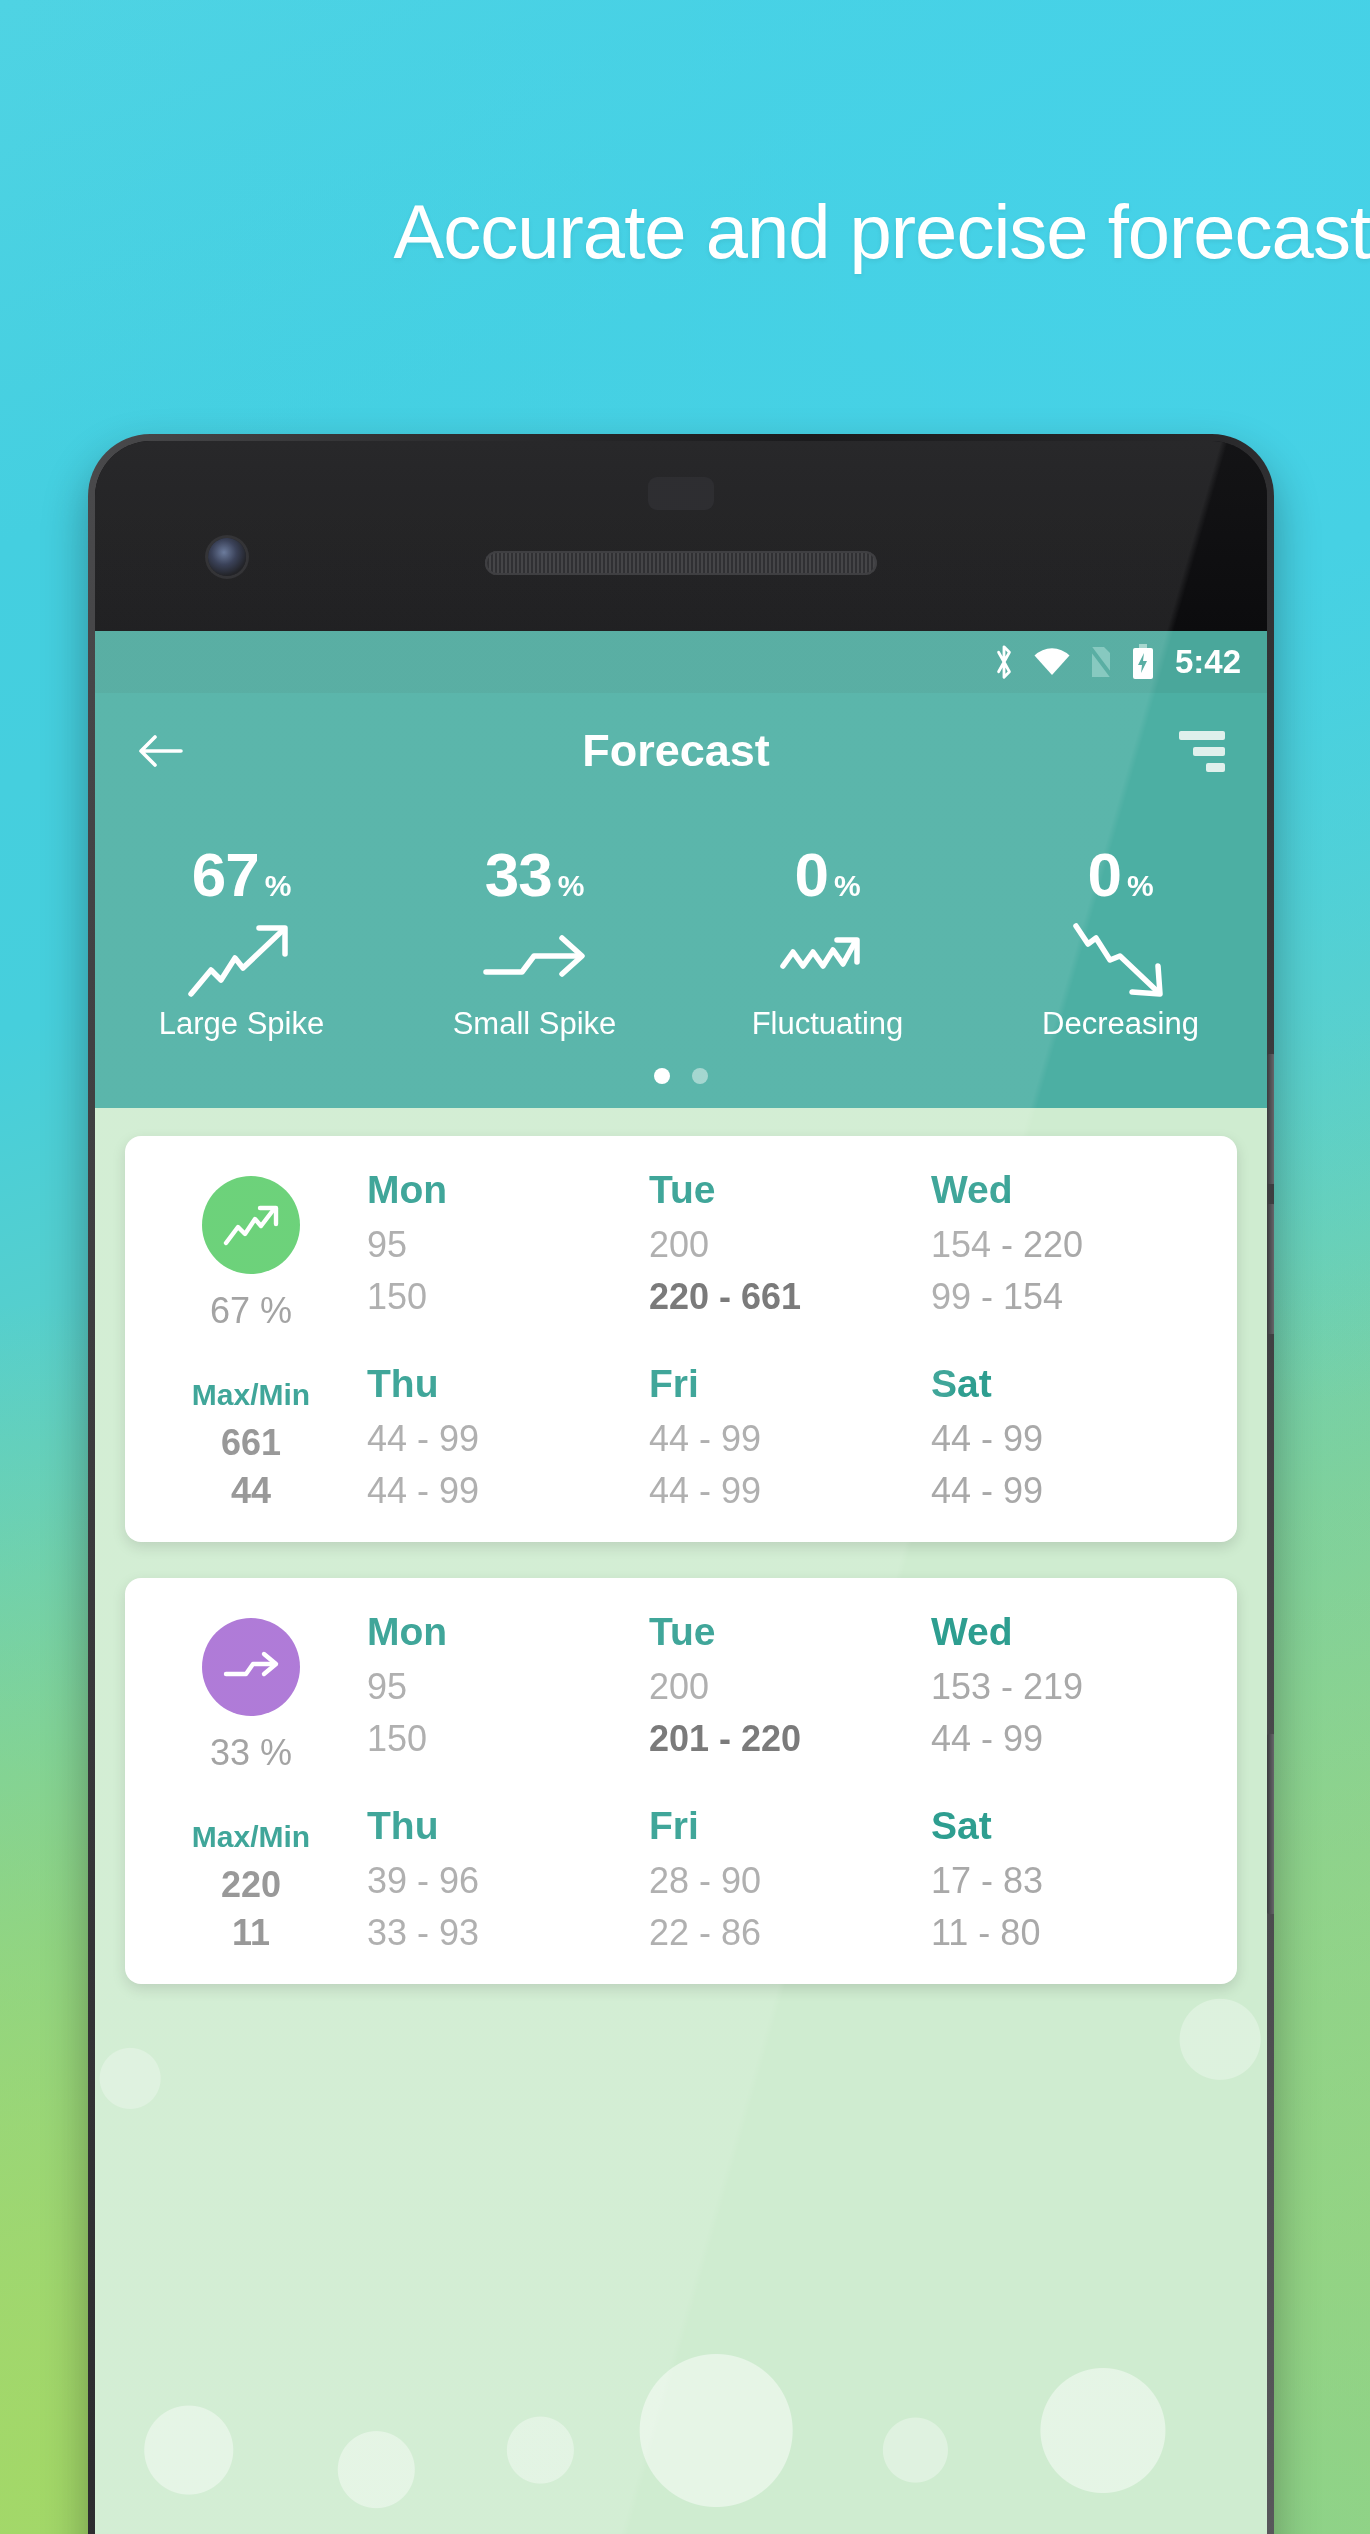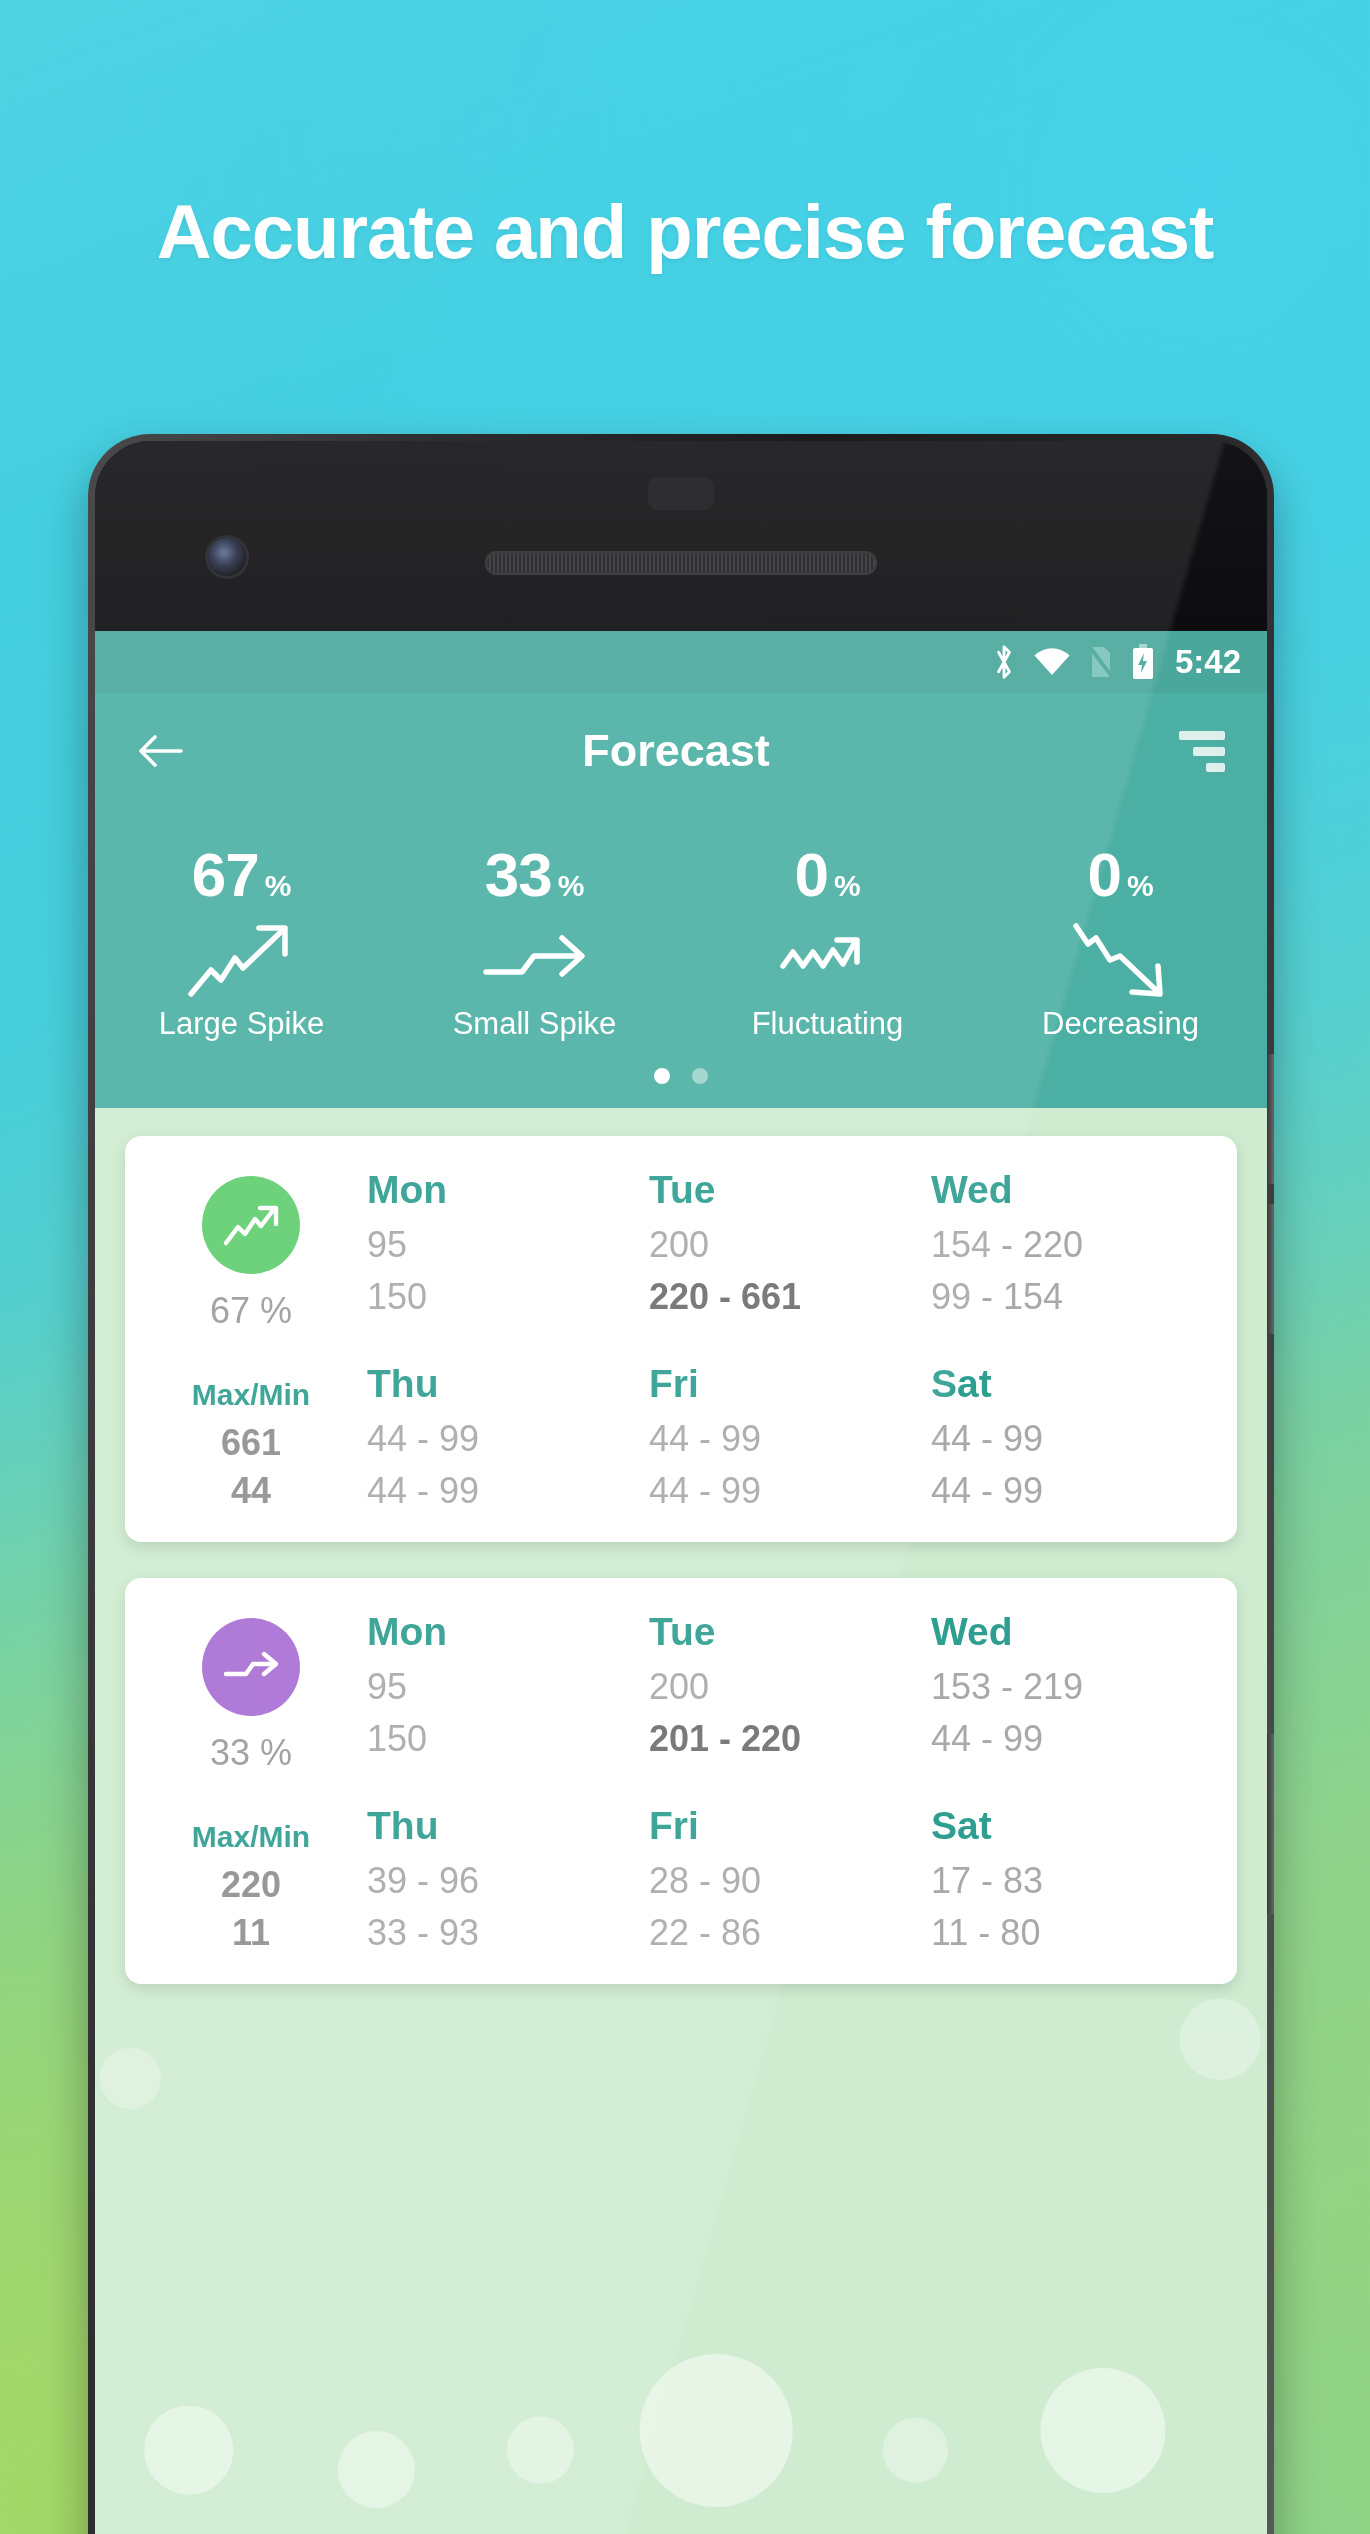--- a/index.html
+++ b/index.html
@@ -30,24 +30,24 @@
     background:
       radial-gradient(circle at 88% 8%,  rgba(70,210,232,.95) 0%, rgba(70,210,232,0) 46%),
       radial-gradient(circle at 4% 98%,  rgba(163,216,103,.95) 0%, rgba(163,216,103,0) 42%),
       radial-gradient(circle at 96% 100%,rgba(125,206,152,.6)  0%, rgba(125,206,152,0) 45%);
   }
 
   
   #headline{
     position:absolute;
     top:188px; left:0; width:100%;
-    text-align:center;
+    text-align:right;
     color:#fff;
     font-size:76px;
-    font-weight:bold;
+    font-weight:normal;
     letter-spacing:-1px;
     text-shadow:0 2px 5px rgba(0,0,0,.07);
   }
 
   
   #phone{
     position:absolute;
     left:88px; top:434px;
     width:1186px; height:2160px;
     border-radius:62px 62px 0 0;

